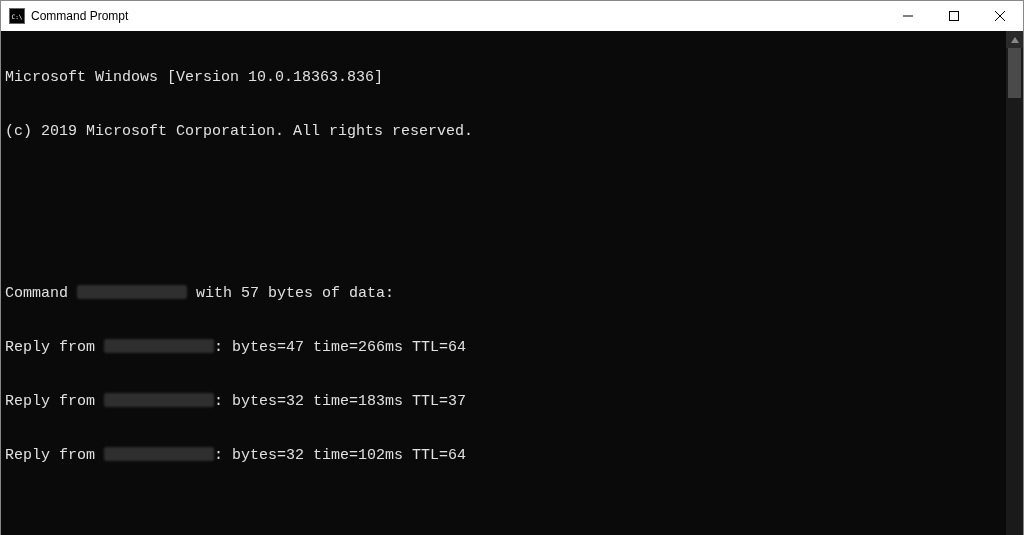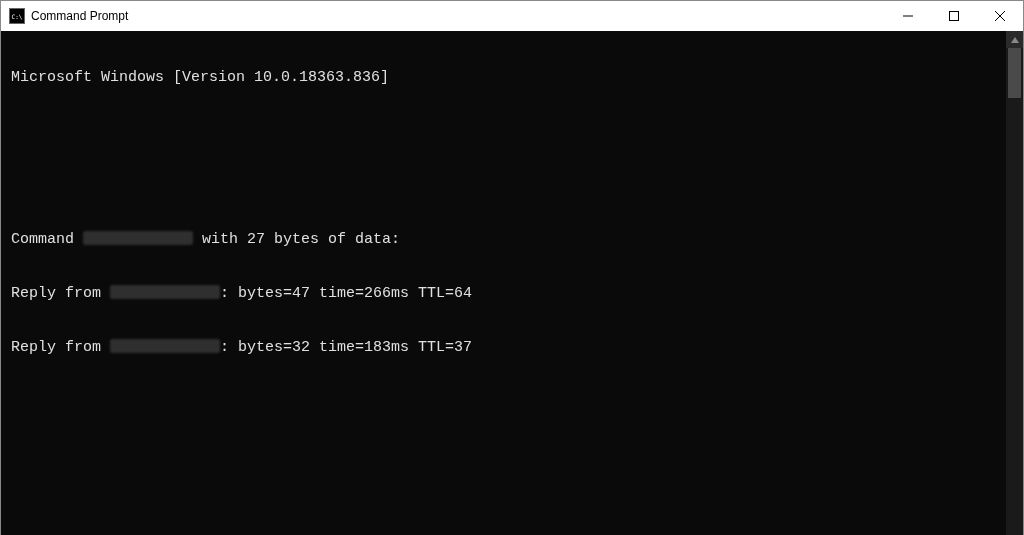--- a/index.html
+++ b/index.html
@@ -72,21 +72,21 @@
       flex: 1;
       background: #0a0a0a;
       color: #e0e0e0;
       font-family: Consolas, "Courier New", monospace;
       font-size: 15px;
       line-height: 18px;
       padding: 2px 0 0 4px;
       white-space: pre;
       overflow: hidden;
     }
-    .line { white-space: pre; display: block; margin-left: 6px; }
+    .line { white-space: pre; display: block; }
     .redact {
       display: inline-block;
       vertical-align: -2px;
       height: 14px;
       background: #2f2f2f;
       border-radius: 2px;
       filter: blur(1px);
     }
     .scrollbar {
       width: 17px;
@@ -140,25 +140,27 @@
             <line x1="0" y1="0" x2="10" y2="10" stroke="currentColor" stroke-width="1"></line>
             <line x1="10" y1="0" x2="0" y2="10" stroke="currentColor" stroke-width="1"></line>
           </svg>
       </div>
     </div>
   </div>
 
   <div class="terminal-wrap">
     <div class="terminal">
       <span class="line">Microsoft Windows [Version 10.0.18363.836]</span>
+      <span class="line">(c) 2019 Microsoft Corporation. All rights reserved.</span>
       <span class="line"> </span>
       <span class="line"> </span>
-      <span class="line"><span>Command </span><span class="redact" style="width:110px"></span><span> with 27 bytes of data:</span></span>
+      <span class="line"><span>Command </span><span class="redact" style="width:110px"></span><span> with 57 bytes of data:</span></span>
       <span class="line"><span>Reply from </span><span class="redact" style="width:110px"></span><span>: bytes=47 time=266ms TTL=64</span></span>
       <span class="line"><span>Reply from </span><span class="redact" style="width:110px"></span><span>: bytes=32 time=183ms TTL=37</span></span>
+      <span class="line"><span>Reply from </span><span class="redact" style="width:110px"></span><span>: bytes=32 time=102ms TTL=64</span></span>
       
       
       
       
       
       
       
       
       
     </div>

